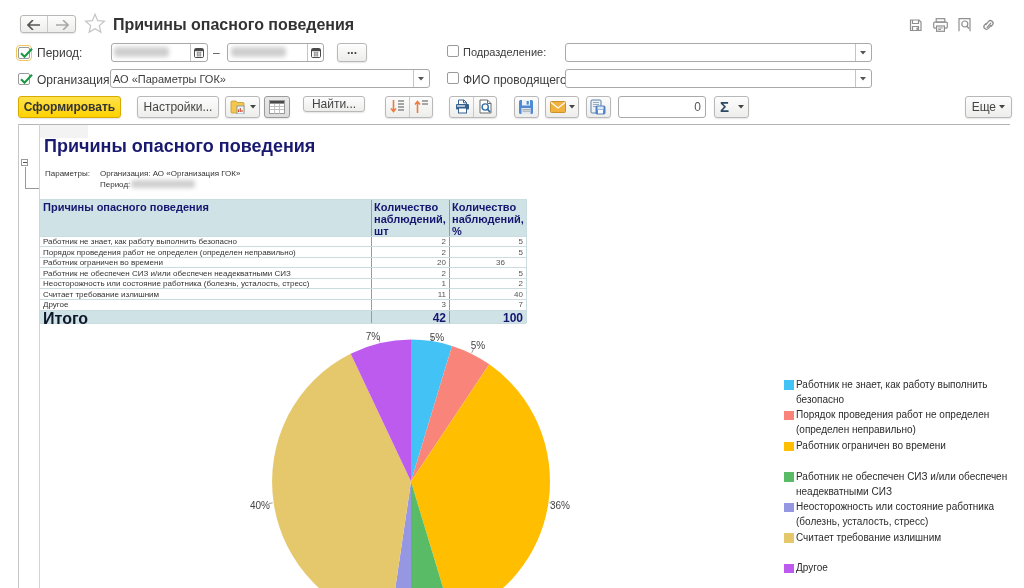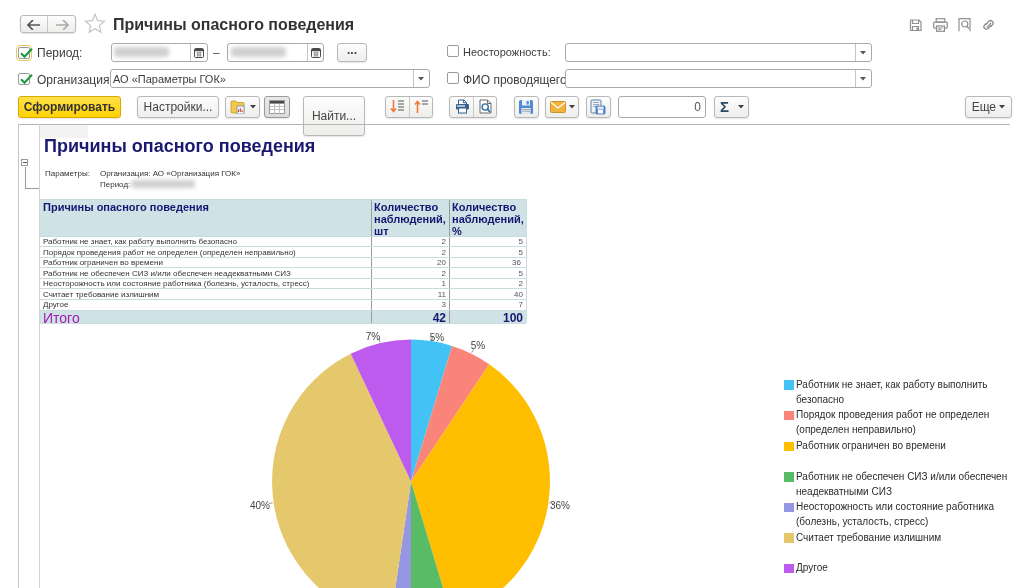--- a/index.html
+++ b/index.html
@@ -72,21 +72,21 @@
 <div class="blur" style="left:231px;top:47px;width:55px;height:10px"></div>
 <div class="abs" style="left:307px;top:44px;width:1px;height:17px;background:#c4c4c4"></div>
 <svg class="abs" style="left:311px;top:48px" width="10" height="10" viewBox="0 0 10 10">
     <rect x="0.5" y="0.5" width="9" height="9" rx="1.2" fill="#fff" stroke="#4a4a4a"></rect>
     <rect x="1" y="1" width="8" height="2.2" fill="#4a4a4a"></rect>
     <path d="M2.6 4.6 H7.4 M2.6 6.2 H7.4 M2.6 7.8 H7.4 M3.5 3.8 V8.4 M5 3.8 V8.4 M6.5 3.8 V8.4" stroke="#8a8a8a" stroke-width="0.7"></path>
   </svg>
 <div class="btn" style="left:337px;top:43px;width:30px;height:19px;font-weight:700;padding-bottom:5px">...</div>
 
 <div class="cb" style="left:447px;top:45px"></div>
-<div class="lbl" style="left:463px;top:46px;font-size:11px">Неосторожность:</div>
+<div class="lbl" style="left:463px;top:46px;font-size:11px">Подразделение:</div>
 <div class="fld" style="left:565px;top:43px;width:307px;height:19px"></div>
 <div class="abs" style="left:855px;top:44px;width:1px;height:17px;background:#c4c4c4"></div>
 <svg class="abs" style="left:860px;top:51px" width="6" height="3.5" viewBox="0 0 7 4">
     <path d="M0 0 L3.5 4 L7 0 Z" fill="#555"></path>
   </svg>
 
 <div class="cb" style="left:18px;top:72.5px"></div>
 <svg class="abs" style="left:20px;top:73.5px" width="13" height="10" viewBox="0 0 13 10">
     <path d="M1 5.2 L4.5 8.7 L12 0.8" stroke="#169b42" stroke-width="2.1" fill="none"></path>
   </svg>
@@ -116,21 +116,21 @@
   </svg>
 <svg class="abs" style="left:250px;top:105px" width="6" height="3.5" viewBox="0 0 7 4">
     <path d="M0 0 L3.5 4 L7 0 Z" fill="#444"></path>
   </svg>
 <div class="btn" style="left:264px;top:96px;width:26px;height:22px;border-color:#9b9b9b;background:linear-gradient(#e9e9e9,#dcdcdc)"></div>
 <svg class="abs" style="left:269px;top:100px" width="16" height="14" viewBox="0 0 16 14">
     <rect x="0.5" y="0.5" width="15" height="13" fill="#fff" stroke="#9a9a9a"></rect>
     <rect x="1" y="1" width="14" height="2.6" fill="#4a4a4a"></rect>
     <path d="M1 6.5 H15 M1 9.5 H15 M5.6 4 V14 M10.4 4 V14" stroke="#b9b9b9" stroke-width="0.9"></path>
   </svg>
-<div class="btn" style="left:303px;top:96px;width:62px;height:40px">Найти...</div>
+<div class="btn" style="left:303px;top:96px;width:62px;height:16px">Найти...</div>
 <div class="btn" style="left:385px;top:96px;width:48px;height:22px"></div>
 <div class="abs" style="left:409px;top:97px;width:1px;height:20px;background:#c9c9c9"></div>
 <svg class="abs" style="left:390px;top:99px" width="15" height="16" viewBox="0 0 15 16">
     <path d="M3.5 1 V12 M1 9.5 L3.5 12.5 L6 9.5" stroke="#ef7c3c" stroke-width="1.6" fill="none"></path>
     <path d="M8 2 H14 M8 5 H14 M8 8 H14 M8 11 H14" stroke="#8a8a8a" stroke-width="1.6"></path>
   </svg>
 <svg class="abs" style="left:414px;top:99px" width="15" height="16" viewBox="0 0 15 16">
     <path d="M3.5 14 V3 M1 5.5 L3.5 2.5 L6 5.5" stroke="#ef7c3c" stroke-width="1.6" fill="none"></path>
     <path d="M8 2 H14 M8 5 H14" stroke="#8a8a8a" stroke-width="1.6"></path>
   </svg>
@@ -229,26 +229,26 @@
 <div class="rowtxt" style="left:43px;top:300px">Другое</div>
 <div class="num" style="left:371px;top:237px;width:75px">2</div>
 <div class="num" style="left:371px;top:248px;width:75px">2</div>
 <div class="num" style="left:371px;top:258px;width:75px">20</div>
 <div class="num" style="left:371px;top:269px;width:75px">2</div>
 <div class="num" style="left:371px;top:279px;width:75px">1</div>
 <div class="num" style="left:371px;top:290px;width:75px">11</div>
 <div class="num" style="left:371px;top:300px;width:75px">3</div>
 <div class="num" style="left:449px;top:237px;width:74px">5</div>
 <div class="num" style="left:449px;top:248px;width:74px">5</div>
-<div class="num" style="left:449px;top:258px;width:72px">36</div>
+<div class="num" style="left:449px;top:258px;width:56px">36</div>
 <div class="num" style="left:449px;top:269px;width:74px">5</div>
 <div class="num" style="left:449px;top:279px;width:74px">2</div>
 <div class="num" style="left:449px;top:290px;width:74px">40</div>
 <div class="num" style="left:449px;top:300px;width:74px">7</div>
-<div class="abs" style="left:43px;top:310px;font-size:14px;font-weight:400;color:#a21caf">Итого</div>
+<div class="abs" style="left:43px;top:310px;font-size:16px;font-weight:700;color:#0f172a">Итого</div>
 <div class="abs" style="left:371px;top:311px;width:75px;font-size:12px;font-weight:700;color:#161670;text-align:right">42</div>
 <div class="abs" style="left:449px;top:311px;width:74px;font-size:12px;font-weight:700;color:#161670;text-align:right">100</div>
 
 <svg class="abs" style="left:240px;top:330px" width="360" height="258" viewBox="0 0 360 258">
 <path d="M171,151.6 L171.0,9.6 A139,142 0 0 1 212.0,15.9 Z" fill="#43c3f5"></path>
 <path d="M171,151.6 L212.0,15.9 A139,142 0 0 1 249.3,34.3 Z" fill="#f9857a"></path>
 <path d="M171,151.6 L249.3,34.3 A139,142 0 0 1 212.0,287.3 Z" fill="#ffbf00"></path>
 <path d="M171,151.6 L212.0,287.3 A139,142 0 0 1 171.0,293.6 Z" fill="#5abb66"></path>
 <path d="M171,151.6 L171.0,293.6 A139,142 0 0 1 150.3,292.0 Z" fill="#9697e2"></path>
 <path d="M171,151.6 L150.3,292.0 A139,142 0 0 1 110.7,23.7 Z" fill="#e5c76c"></path>

